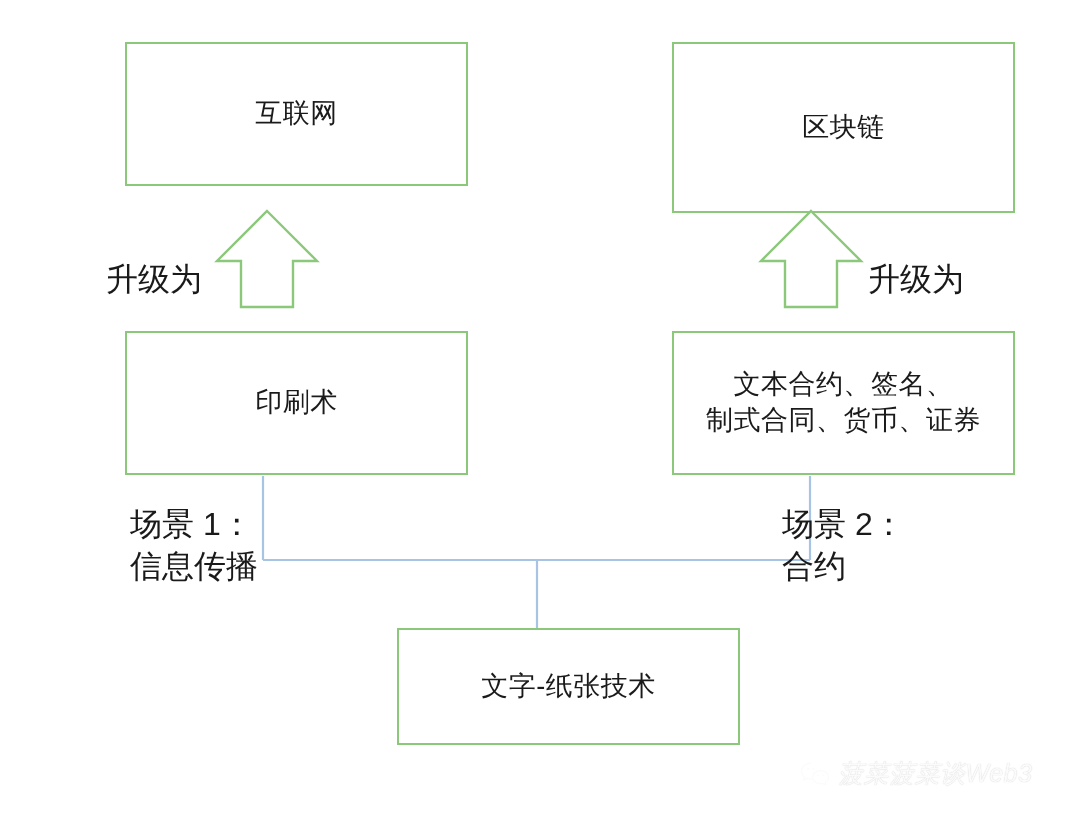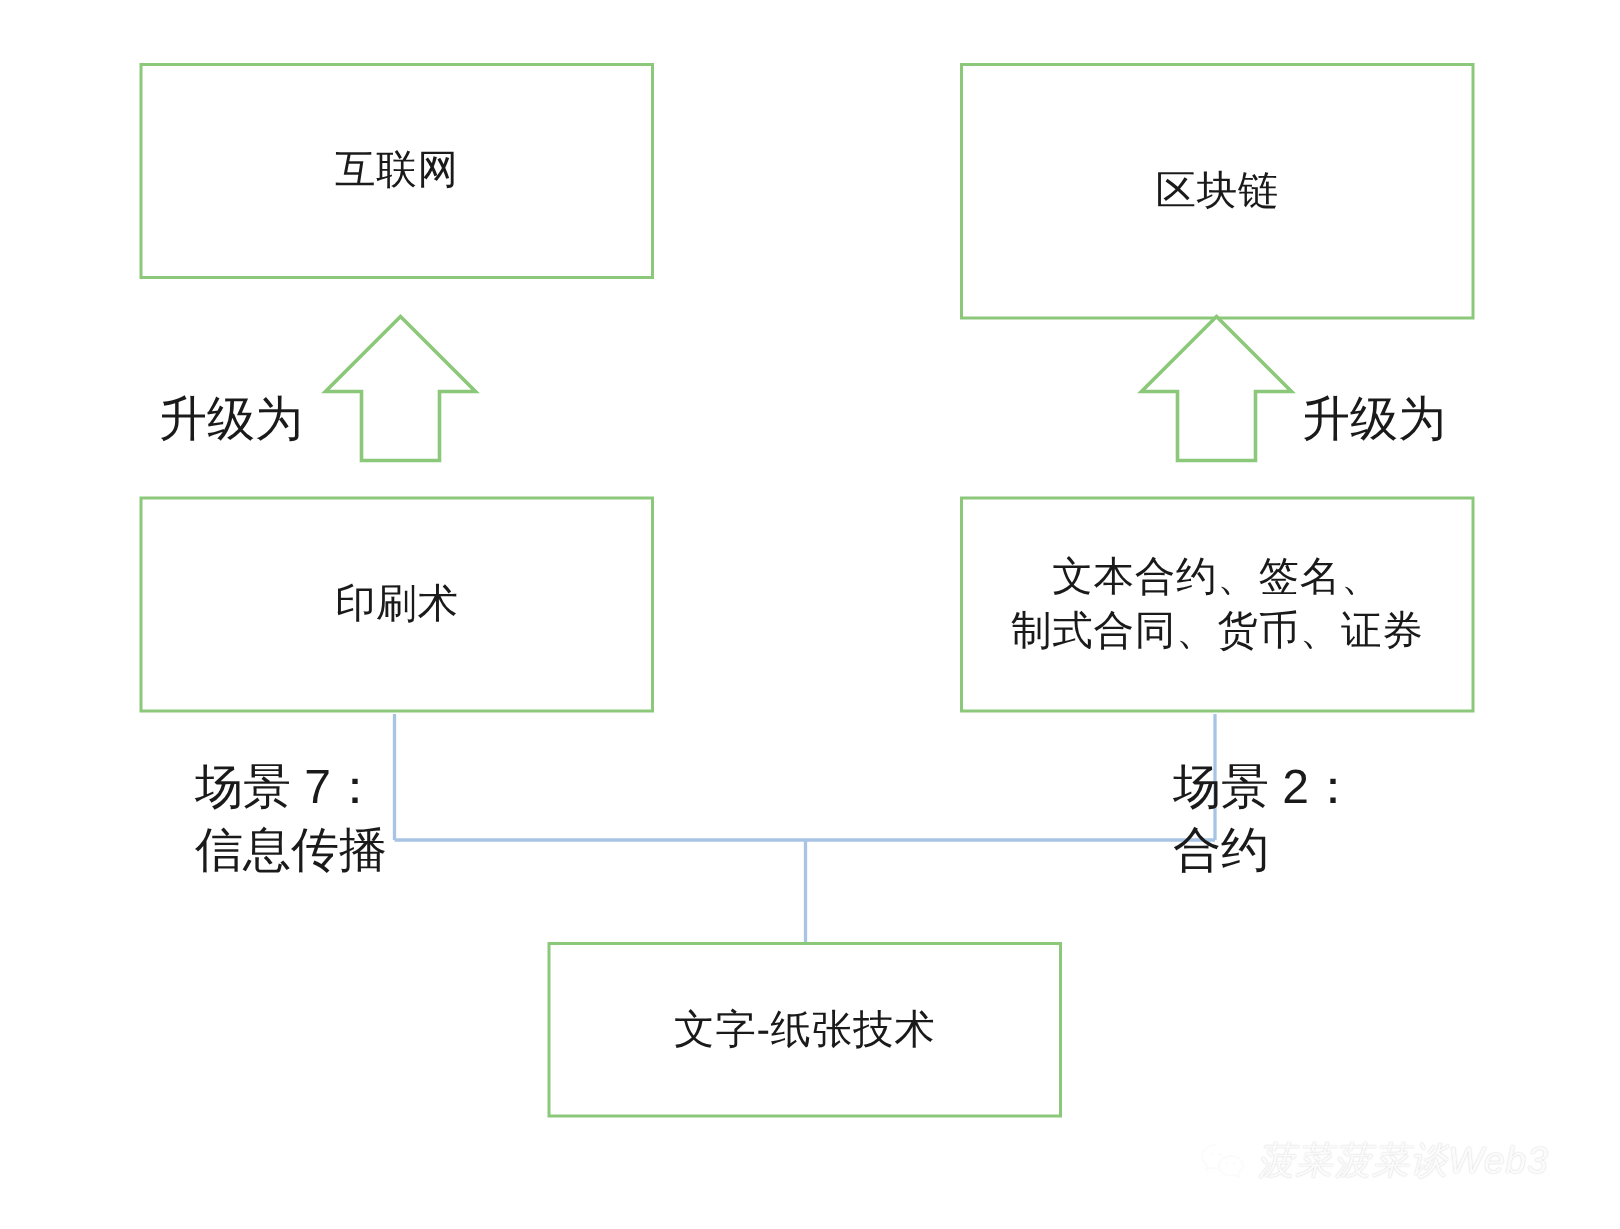--- a/index.html
+++ b/index.html
@@ -19,20 +19,21 @@
   }
   .node {
     position: absolute;
     border: 2px solid #8cc87a;
     background: #ffffff;
     box-sizing: border-box;
     display: flex;
     align-items: center;
     justify-content: center;
     text-align: center;
+    margin-left: 32px;
   }
   .node-label {
     color: #1a1a1a;
     font-size: 27px;
     line-height: 1.32;
     letter-spacing: 0.5px;
     white-space: pre-line;
   }
   #node-internet   { left: 93px;  top: 42px;  width: 343px; height: 144px; }
   #node-blockchain { left: 640px; top: 42px;  width: 343px; height: 171px; }
@@ -131,21 +132,21 @@
   </svg>
 
   <svg class="arrow-up" id="arrow-right-up" viewBox="0 0 106 102" xmlns="http://www.w3.org/2000/svg">
     <polygon points="53,3 103,53 79,53 79,99 27,99 27,53 3,53" fill="#ffffff" stroke="#8cc87a" stroke-width="2.4" stroke-linejoin="miter"></polygon>
   </svg>
 
   <div class="edge-label" id="label-upgrade-left">升级为</div>
 
   <div class="edge-label" id="label-upgrade-right">升级为</div>
 
-  <div class="edge-label" id="label-scenario-1">场景 7：
+  <div class="edge-label" id="label-scenario-1">场景 1：
 信息传播</div>
 
   <div class="edge-label" id="label-scenario-2">场景 2：
 合约</div>
 
   <div id="watermark">
     <svg class="wm-icon" viewBox="0 0 30 26" xmlns="http://www.w3.org/2000/svg">
       <path d="M11 2.2C5.6 2.2 1.4 5.7 1.4 10c0 2.4 1.3 4.6 3.4 6L3.7 19.3l3.6-1.9c1.1 0.3 2.3 0.5 3.5 0.5 0.3 0 0.6 0 0.9 0" fill="none" stroke="#fbfbfb" stroke-width="1.3" stroke-linejoin="round"></path>
       <path d="M28.6 16.2c0-3.6-3.6-6.6-8-6.6s-8 3-8 6.6 3.6 6.6 8 6.6c0.9 0 1.8-0.1 2.6-0.4l3 1.5-0.9-2.6c1.9-1.2 3.3-3 3.3-5.1z" fill="none" stroke="#fbfbfb" stroke-width="1.3" stroke-linejoin="round"></path>
       <circle cx="8.1" cy="8.3" r="1.05" fill="#fbfbfb"></circle>

